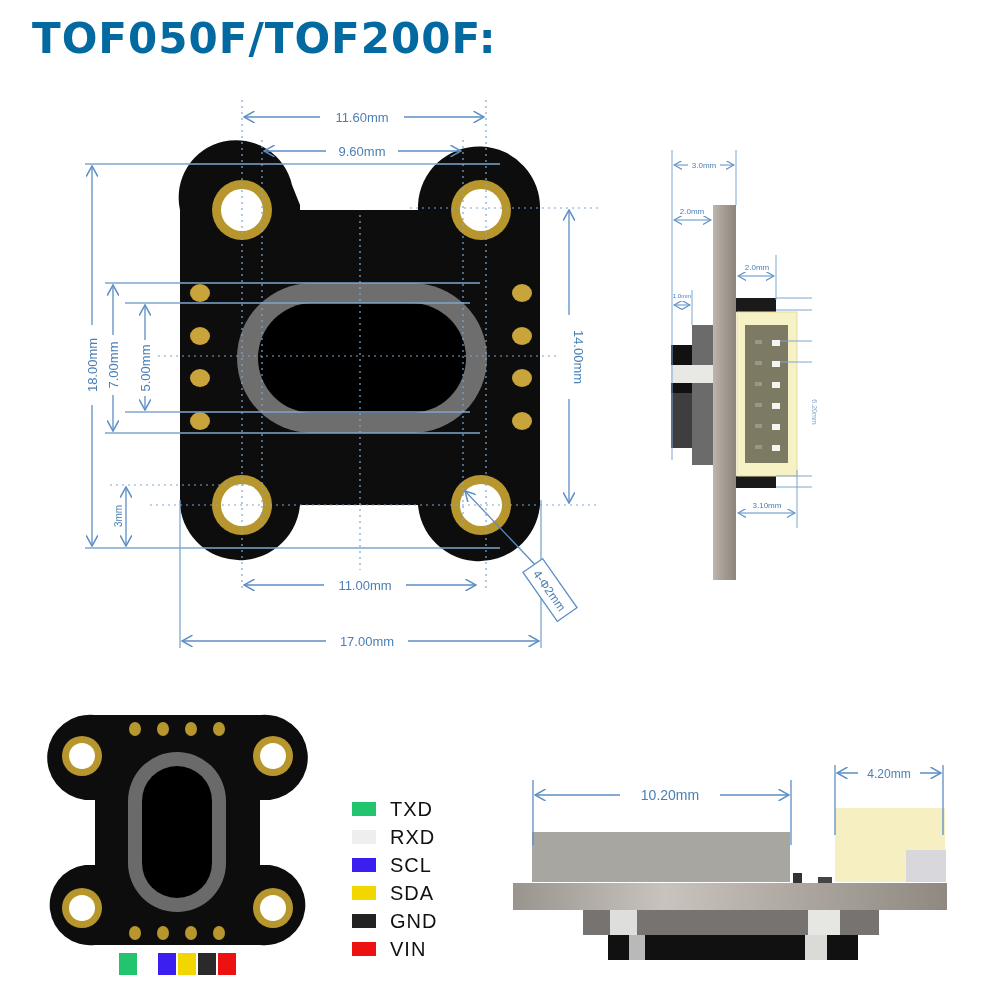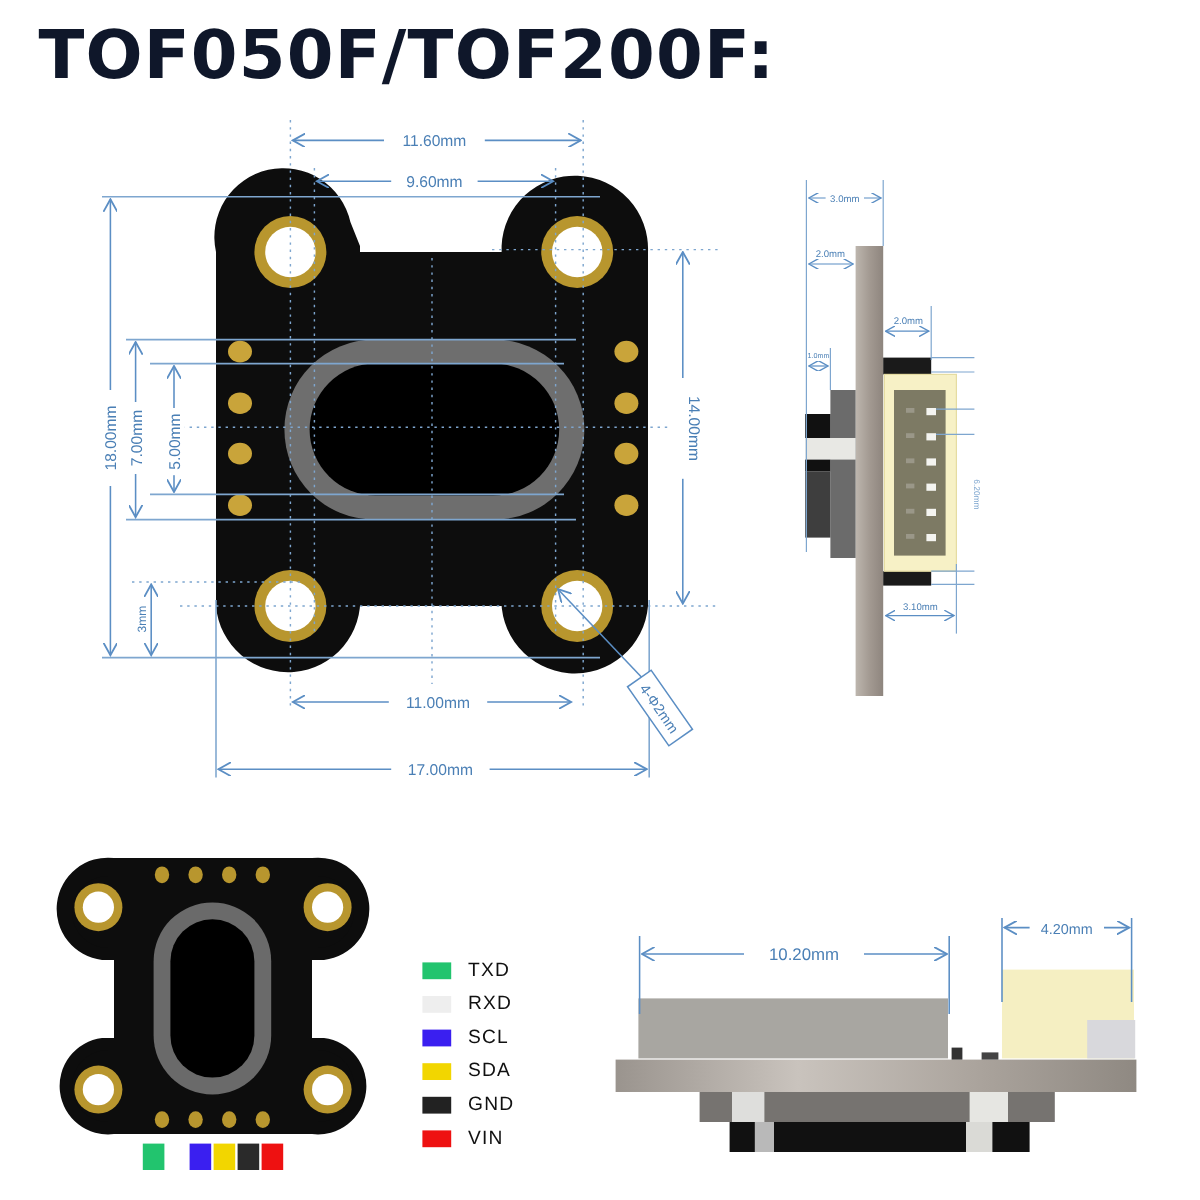--- a/index.html
+++ b/index.html
@@ -1,23 +1,23 @@
 <!DOCTYPE html>
 <html><head>
 <meta charset="utf-8">
 <style>
   html,body{margin:0;padding:0;background:#ffffff;}
   body{width:1000px;height:1000px;position:relative;overflow:hidden;font-family:"DejaVu Sans","Liberation Sans",sans-serif;}
-  .title{position:absolute;left:32px;top:14px;font-size:56px;font-weight:bold;color:#0f172a;letter-spacing:1px;font-family:"DejaVu Sans",sans-serif;}
+  .title{position:absolute;left:32px;top:14px;font-size:42px;font-weight:bold;color:#0369a1;letter-spacing:1px;font-family:"DejaVu Sans",sans-serif;}
   svg{position:absolute;left:0;top:0;}
   .dimtxt{font-family:"Liberation Sans",sans-serif;fill:#4a7fb5;}
   .legend{position:absolute;left:352px;top:795px;}
   .legend-row{display:flex;align-items:center;height:28px;}
   .swatch{width:24px;height:14px;margin-right:14px;}
-  .legend-label{font-family:"Liberation Sans",sans-serif;font-size:16px;color:#111;letter-spacing:1px;}
+  .legend-label{font-family:"Liberation Sans",sans-serif;font-size:20px;color:#111;letter-spacing:1px;}
 </style>
 </head>
 <body>
 
 <div class="title">TOF050F/TOF200F:</div>
 
 <svg width="1000" height="1000" viewBox="0 0 1000 1000">
   <defs>
     <marker id="arr" viewBox="0 0 10 10" refX="9" refY="5" markerWidth="9" markerHeight="9" orient="auto-start-reverse">
       <path d="M0,0 L9,5 L0,10" fill="none" stroke="#5b8ec4" stroke-width="1.3"></path>

